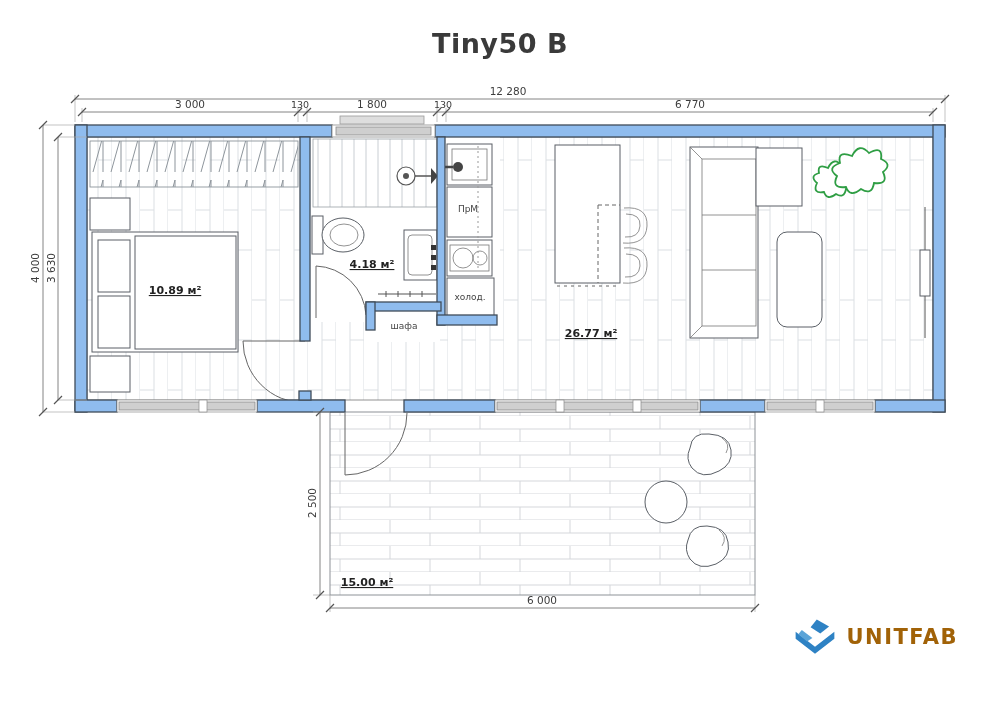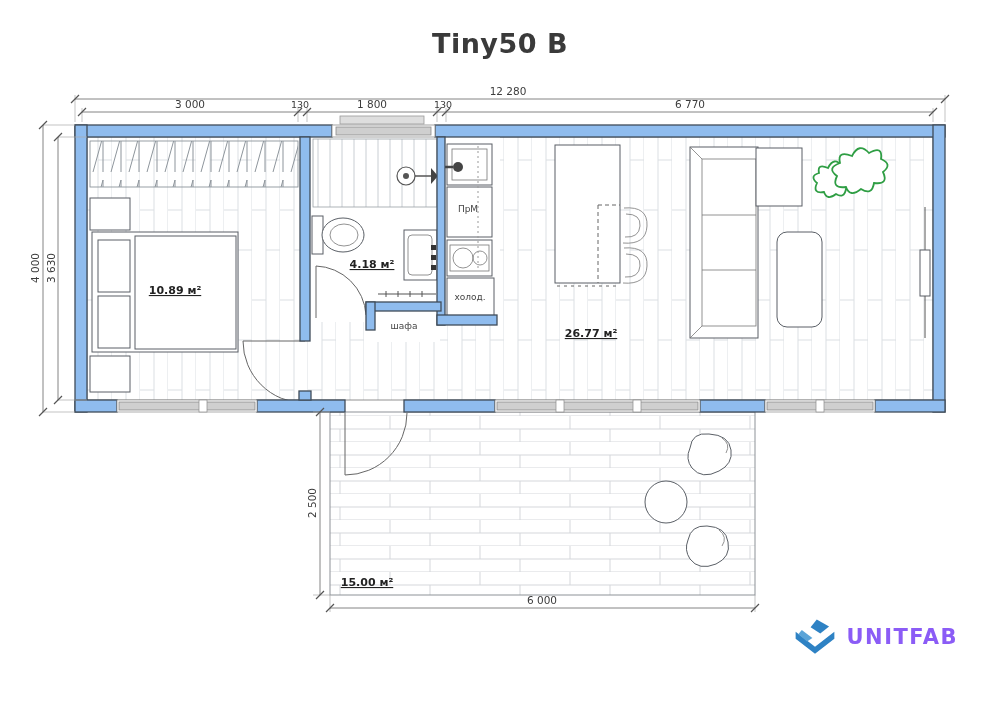--- a/index.html
+++ b/index.html
@@ -2,21 +2,21 @@
 <html><head>
 <meta charset="utf-8">
 <style>
   html,body{margin:0;padding:0;background:#ffffff;}
   .page{position:relative;width:1000px;height:707px;background:#fff;overflow:hidden;
         font-family:"DejaVu Sans",sans-serif;}
   .title{position:absolute;top:28px;left:0;width:100%;text-align:center;
          font-size:27px;font-weight:600;color:#3a3a3a;letter-spacing:.5px;}
   .plan-svg{position:absolute;top:0;left:0;}
   .logo{position:absolute;right:42px;bottom:50px;display:flex;align-items:center;gap:10px;}
-  .logo span{font-size:21px;font-weight:bold;color:#8b5cf6;letter-spacing:1.5px;}
+  .logo span{font-size:21px;font-weight:bold;color:#a16207;letter-spacing:1.5px;}
   svg text{font-family:"DejaVu Sans",sans-serif;}
   .dim{font-size:10.5px;fill:#3c3c3c;}
   .dim-sm{font-size:9.5px;fill:#3c3c3c;}
   .area{font-size:11px;font-weight:bold;fill:#222;text-decoration:underline;}
   .fixlbl{font-size:9px;fill:#444;}
   .dimline{stroke:#777;stroke-width:0.9;fill:none;}
   .extline{stroke:#aaa;stroke-width:0.7;fill:none;}
   .tick{stroke:#555;stroke-width:1.2;}
   .wall{fill:#8fbcee;stroke:#3f4c59;stroke-width:1.3;}
   .win{fill:#cfcfcf;stroke:#8a8a8a;stroke-width:0.8;}

